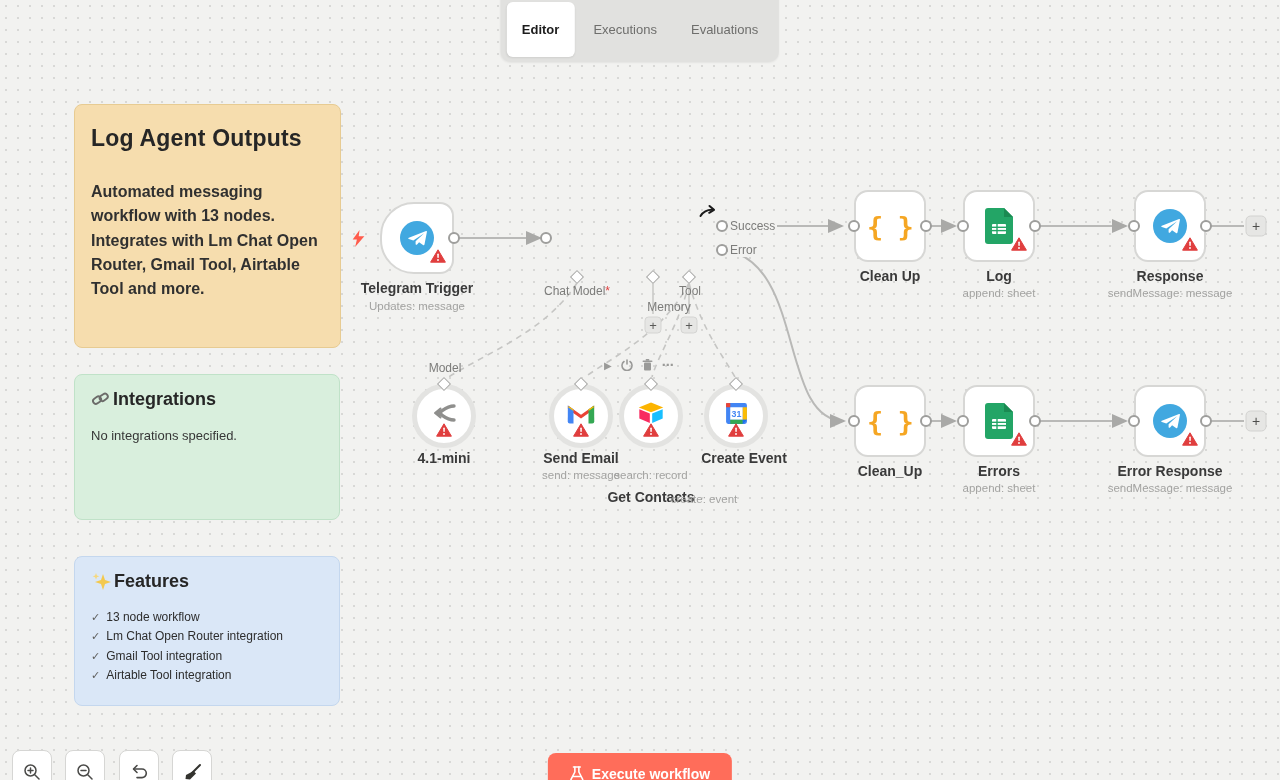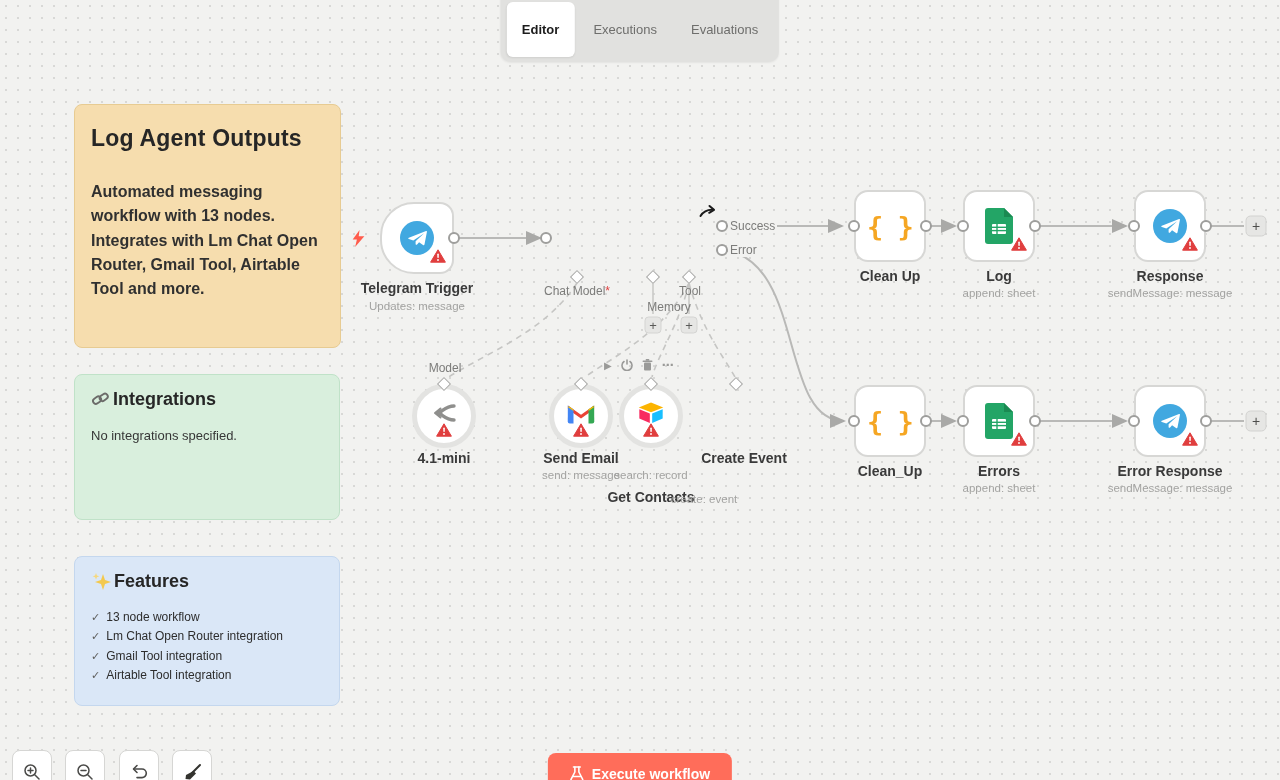--- a/index.html
+++ b/index.html
@@ -349,20 +349,40 @@
       <svg width="16" height="14" viewBox="0 0 16 14">
           <path d="M8 .8 L15.4 13.2 H.6 Z" fill="#e03e3e" stroke="#e03e3e" stroke-width="1" stroke-linejoin="round"></path>
           <rect x="7.3" y="4.6" width="1.5" height="4.4" rx=".7" fill="#fff"></rect>
           <circle cx="8" cy="11" r=".95" fill="#fff"></circle>
         </svg>
     </div>
   </div>
   <div class="nlabel" style="left:651px;top:450px;margin-top:39px;">Get Contacts</div>
   <div class="nsub" style="left:651px;top:469px;">search: record</div>
 
+  <div class="circlenode" style="left:704px;top:384px;">
+    <span style="display:inline-flex;margin-top:-6px;">
+      <svg width="25" height="25" viewBox="0 0 24 24">
+        <rect x="2" y="2" width="20" height="20" rx="2" fill="#4285F4"></rect>
+        <rect x="6" y="6" width="12" height="12" fill="#fff"></rect>
+        <rect x="6" y="18" width="12" height="4" fill="#34A853"></rect>
+        <rect x="18" y="6" width="4" height="12" fill="#FBBC04"></rect>
+        <path d="M18 22 L22 18 L18 18 Z" fill="#1A73E8"></path>
+        <rect x="2" y="2" width="4" height="4" fill="#EA4335"></rect>
+        <text x="12" y="15.4" font-size="8.5" font-weight="bold" fill="#4285F4" text-anchor="middle" font-family="Liberation Sans, sans-serif">31</text>
+      </svg>
+    </span>
+    <div class="warn">
+      <svg width="16" height="14" viewBox="0 0 16 14">
+          <path d="M8 .8 L15.4 13.2 H.6 Z" fill="#e03e3e" stroke="#e03e3e" stroke-width="1" stroke-linejoin="round"></path>
+          <rect x="7.3" y="4.6" width="1.5" height="4.4" rx=".7" fill="#fff"></rect>
+          <circle cx="8" cy="11" r=".95" fill="#fff"></circle>
+        </svg>
+    </div>
+  </div>
   <div class="nlabel" style="left:744px;top:450px;">Create Event</div>
   <div class="nsub" style="left:704px;top:469px;margin-top:24px;">create: event</div>
 
   <div class="ep" style="left:454px;top:238px;"></div>
   <div class="ep" style="left:546px;top:238px;"></div>
   <div class="ep" style="left:722px;top:226px;"></div>
   <div class="ep" style="left:722px;top:250px;"></div>
   <div class="ep" style="left:854px;top:226px;"></div>
   <div class="ep" style="left:926px;top:226px;"></div>
   <div class="ep" style="left:963px;top:226px;"></div>

